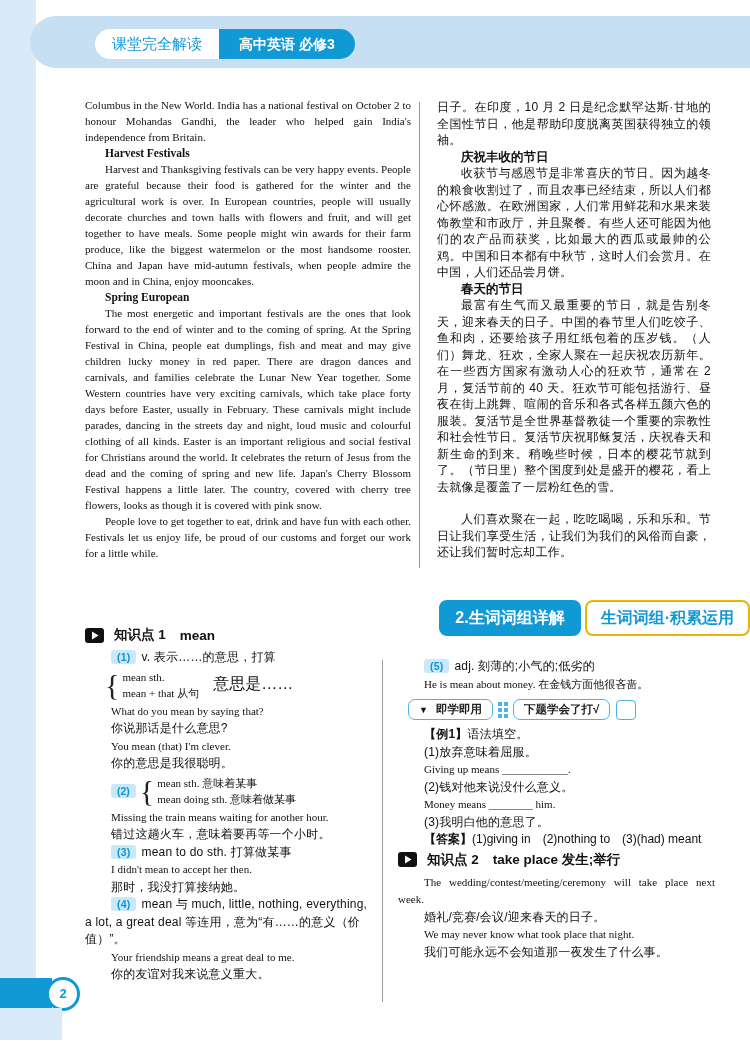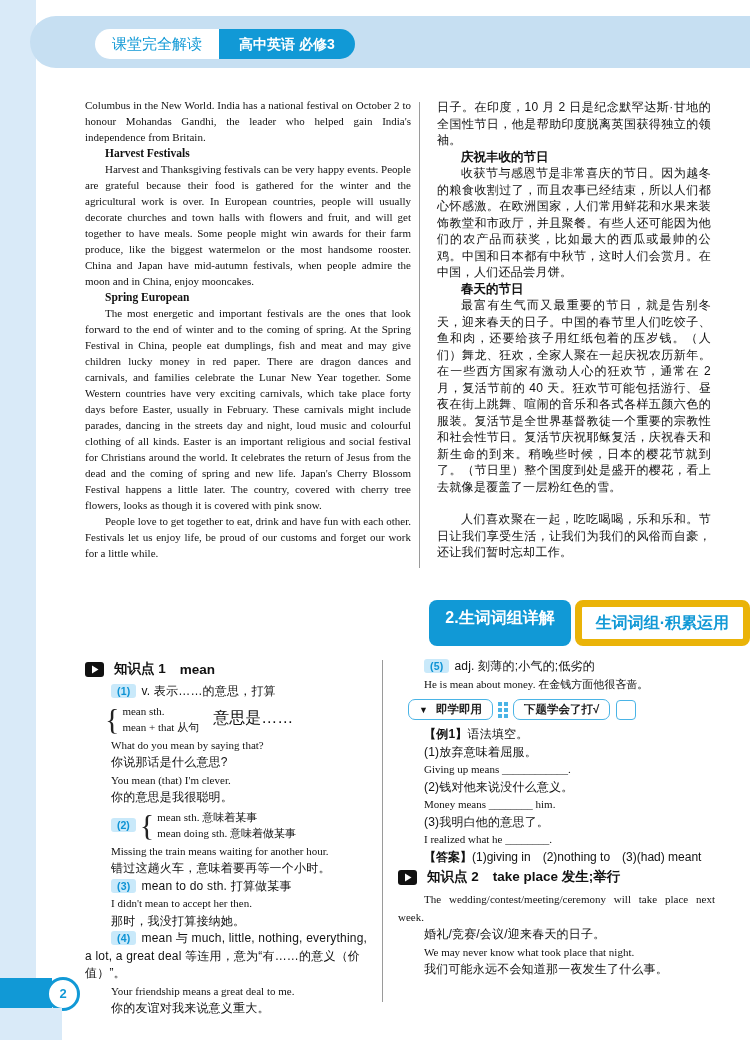--- a/index.html
+++ b/index.html
@@ -24,23 +24,23 @@
   .vdiv-top{left:419px;top:102px;height:466px;}
   .vdiv-bottom{left:382px;top:660px;height:342px;}
   .read-zh{position:absolute;left:437px;top:99px;width:274px;}
   .read-zh p{margin:0;font-size:12px;line-height:16.5px;text-align:justify;letter-spacing:.3px;}
   .read-zh p.ind{text-indent:24px;}
   .read-zh h4{margin:0;font-size:12.5px;line-height:16.5px;font-weight:bold;text-indent:24px;}
   .read-zh .gap{margin-top:16px;}
   
   .section-hdr{position:absolute;left:36px;top:600px;width:714px;display:flex;justify-content:flex-end;gap:4px;}
   .sec-title{background:#1199d6;color:#fff;font-size:16px;font-weight:bold;line-height:20px;padding:8px 16px;border-radius:8px;}
-  .sec-sub{background:#fff;color:#1199d6;font-size:16px;font-weight:bold;line-height:20px;padding:6px 14px;border:7px solid #eab308;border-radius:8px;}
+  .sec-sub{background:#fff;color:#1199d6;font-size:16px;font-weight:bold;line-height:20px;padding:6px 14px;border:2px solid #eab308;border-radius:8px;}
   
-  .kp-left{position:absolute;left:85px;top:658px;width:287px;}
+  .kp-left{position:absolute;left:85px;top:624px;width:287px;}
   .kp-right{position:absolute;left:398px;top:658px;width:317px;}
   .kp-title{display:flex;align-items:center;margin:2px 0 5px 0;}
   .kp-title .play{margin-right:10px;flex:0 0 auto;}
   .kp-label{font-size:13.5px;font-weight:bold;}
   .kp-word{font-size:13.5px;font-weight:bold;margin-left:14px;}
   .kp p{margin:0;}
   .ln{font-size:12px;line-height:17.5px;letter-spacing:.2px;text-indent:26px;margin:0;}
   .ln-en{font-family:"Liberation Serif","DejaVu Serif",serif;font-size:11px;line-height:17.5px;text-indent:26px;margin:0;}
   .marker{display:inline-block;font-size:10.5px;font-weight:bold;color:#0e93d4;background:#c9e9fa;border-radius:3px;padding:0 6px;line-height:14px;margin-right:5px;text-indent:0;}
   .brace-row{display:flex;align-items:center;margin:2px 0 2px 20px;}
@@ -163,21 +163,20 @@
     </div>
     <div class="chkbox"></div>
   </div>
 
   <p class="ln"><span class="bold-label">【例1】</span><span>语法填空。</span></p>
   <p class="ln">(1)放弃意味着屈服。</p>
   <p class="ln-en">Giving up means ____________.</p>
   <p class="ln">(2)钱对他来说没什么意义。</p>
   <p class="ln-en">Money means ________ him.</p>
   <p class="ln">(3)我明白他的意思了。</p>
-  <p class="ln-en">I realized what he ________.</p>
   <p class="ans"><span class="bold-label">【答案】</span><span>(1)giving in　(2)nothing to　(3)(had) meant</span></p>
 
   <div class="kp-title">
     <svg class="play" width="19" height="15" viewBox="0 0 19 15">
         <rect x="0" y="0" width="19" height="15" rx="3" fill="#111"></rect>
         <path d="M7 3.5 L13.5 7.5 L7 11.5 Z" fill="#fff"></path>
       </svg>
     <span class="kp-label">知识点 2</span>
     <span class="kp-word">take place 发生;举行</span>
   </div>

